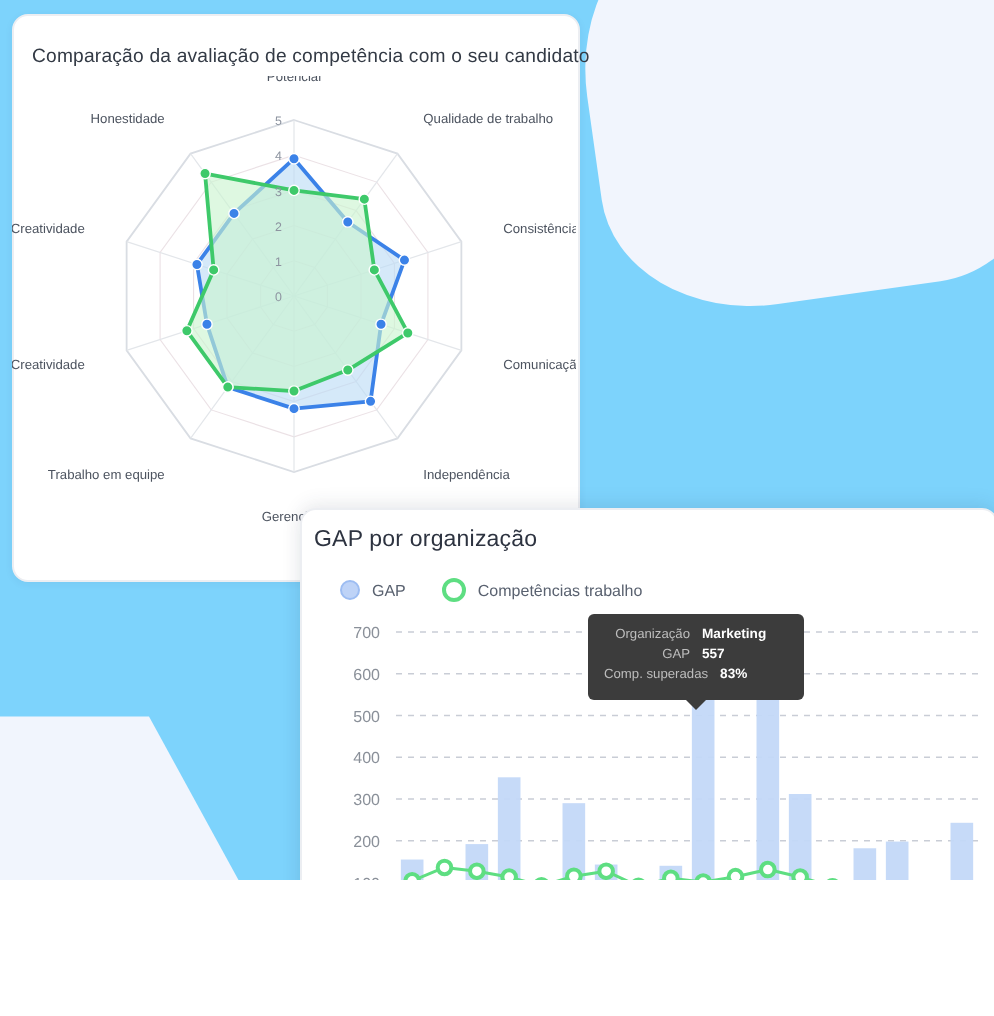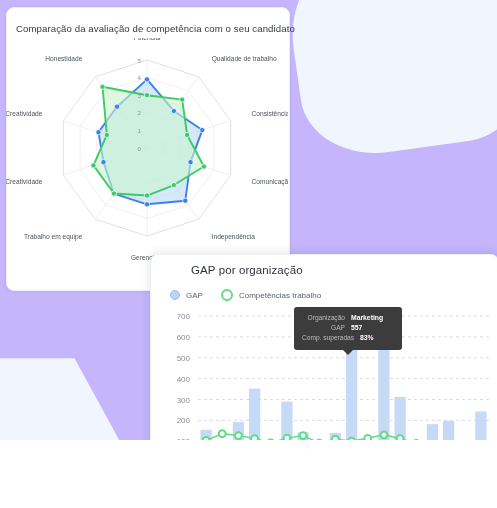--- a/index.html
+++ b/index.html
@@ -6,21 +6,21 @@
     margin: 0;
     padding: 0;
     background: #ffffff;
     font-family: "Liberation Sans", sans-serif;
   }
   #root {
     position: relative;
     width: 497px;
     height: 440px;
     overflow: hidden;
-    background: #c4b5fd;
+    background: #7dd3fc;
   }
 
   
   .blob {
     position: absolute;
     background: #f1f5fd;
     pointer-events: none;
   }
   #blob-top-right {
     right: -30px;
@@ -71,21 +71,20 @@
     position: absolute;
     left: 16px;
     top: 23px;
   }
   #gap-title {
     position: absolute;
     left: 157px;
     top: 264px;
     font-size: 11.5px;
     color: #2d3340;
-    margin-left: 34px;
   }
 
   
   #gap-legend {
     position: absolute;
     left: 170px;
     top: 289px;
     display: flex;
     align-items: center;
     gap: 18px;

